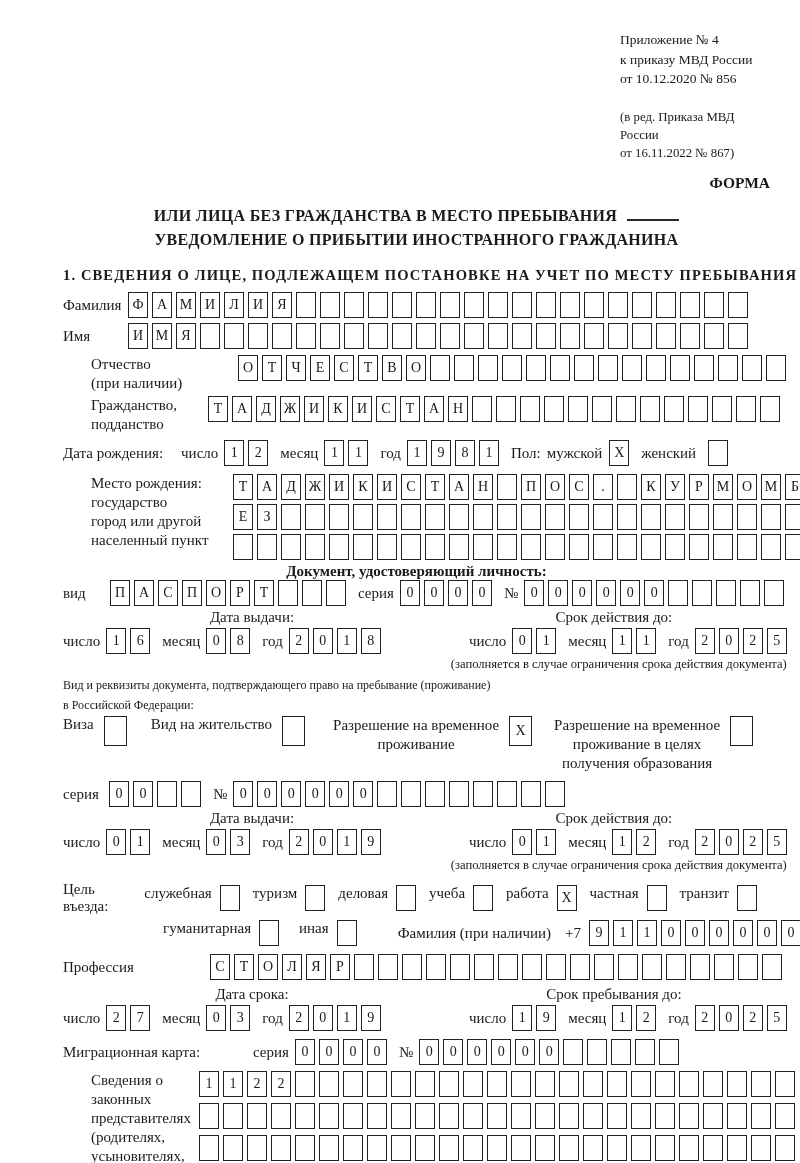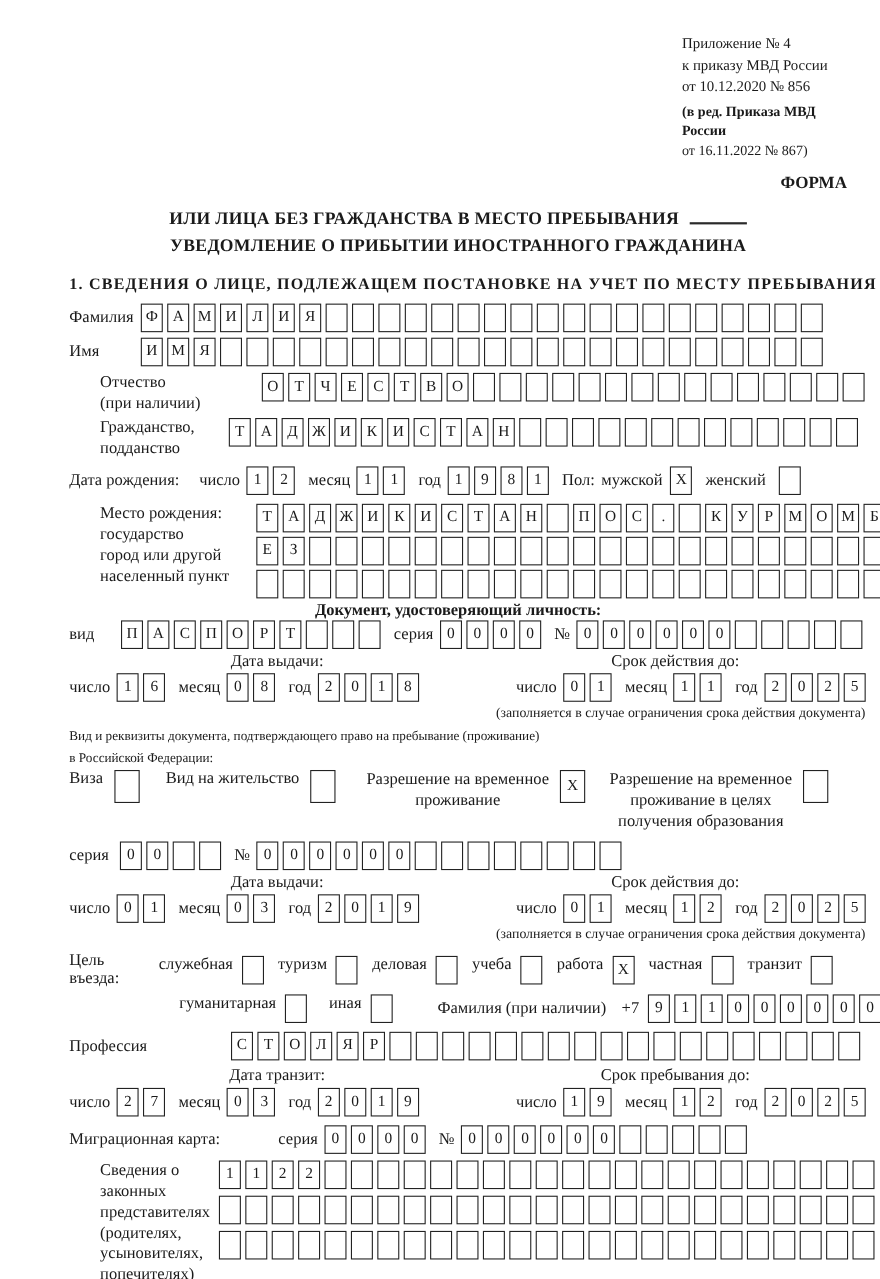--- a/index.html
+++ b/index.html
@@ -5,21 +5,21 @@
   * { margin:0; padding:0; box-sizing:border-box; }
   html,body { background:#ffffff; }
   .page {
     width:800px; height:1163px; background:#fff; color:#1a1a1a;
     font-family:"Liberation Serif", serif; font-size:15px;
     padding:30px 30px 12px 63px; position:relative; overflow:hidden;
   }
   
   .appendix { margin-left:557px; font-size:13.5px; line-height:1.45; }
   .amend { font-size:12.8px; margin-left:557px; line-height:1.4; }
-  .amend.first { margin-top:4px;font-weight:bold; }
+  .amend.first { margin-top:20px; }
   .forma { text-align:right; font-weight:700; font-size:15.5px; margin-top:12px; }
   
   .title { text-align:center; font-weight:700; font-size:16px; margin-top:12px; line-height:1.5; letter-spacing:.3px; }
   .blank-line { display:inline-block; width:52px; border-bottom:2px solid #2a2a2a; height:13px; margin-left:10px; }
   .sec1 { margin-top:15px; font-weight:700; font-size:14.6px; letter-spacing:1.1px; white-space:nowrap; }
   
   .frow { display:flex; align-items:center; flex-wrap:nowrap; }
   .frow.top { align-items:flex-start; }
   .flabel { flex:none; }
   .flabel-col { flex:none; display:flex; flex-direction:column; line-height:19px;margin-left:28px; }
@@ -623,21 +623,21 @@
         <span class="cell"></span>
         <span class="cell"></span>
         <span class="cell"></span>
         <span class="cell"></span>
         <span class="cell"></span>
       </span>
   </div>
 
   <div class="datecols mt6">
     <div class="dcol-l">
-      <div class="dhead">Дата транзит:</div>
+      <div class="dhead">Дата срока:</div>
       <div class="drow">
         <span class="dlabel first">число</span>
         <span class="cells">
             <span class="cell">2</span>
             <span class="cell">7</span>
           </span>
         <span class="dlabel">месяц</span>
         <span class="cells">
             <span class="cell">0</span>
             <span class="cell">3</span>

